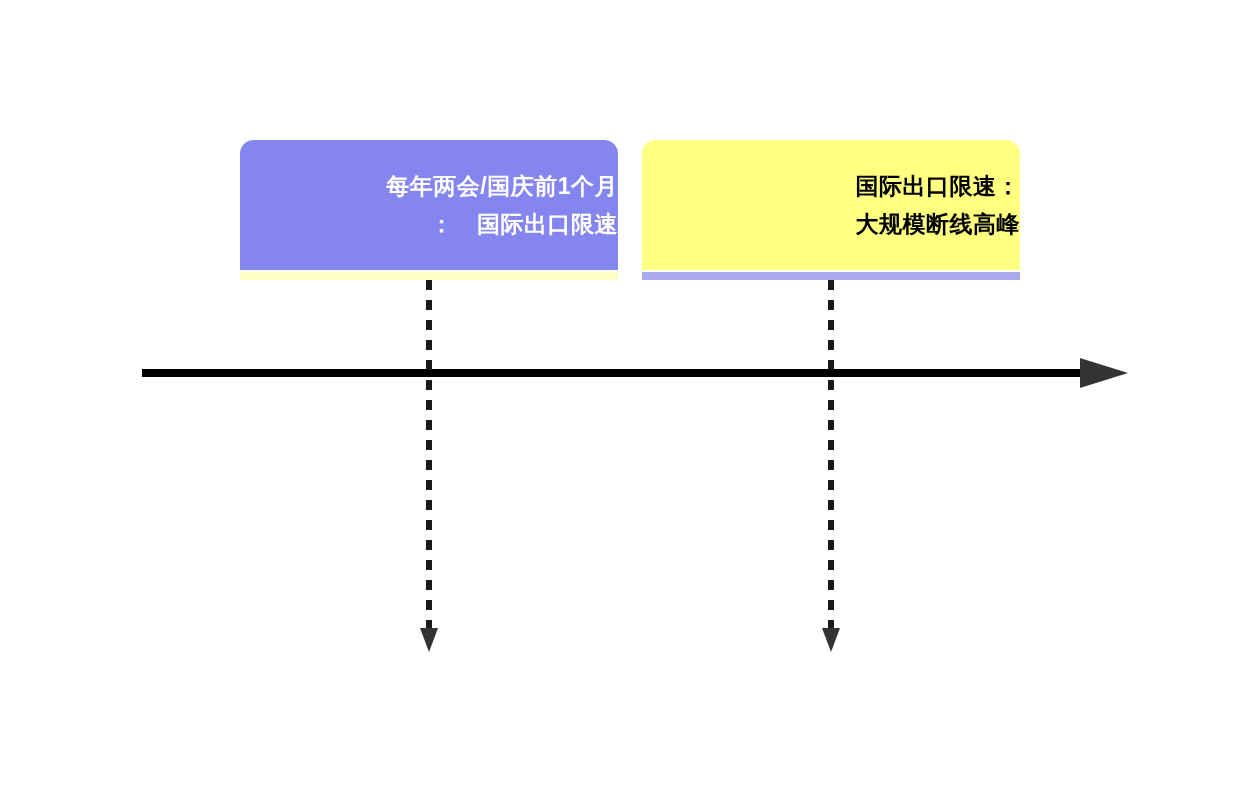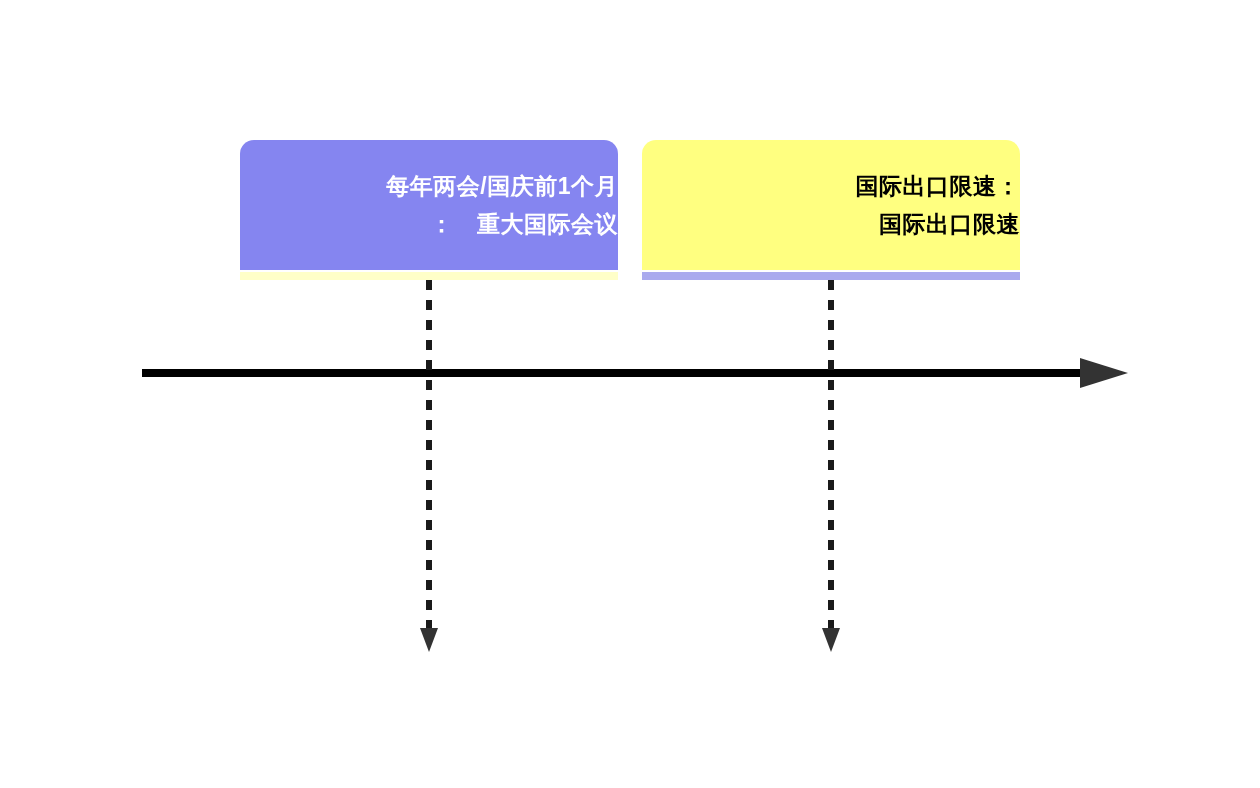--- a/index.html
+++ b/index.html
@@ -100,27 +100,27 @@
   #connector-head-two-sessions { left: 420px; }
   #connector-head-international { left: 822px; }
 </style>
 </head>
 <body>
 
 <div id="canvas">
 
   <div class="event-box" id="box-two-sessions">
     <span>每年两会/国庆前1个月</span>
-    <span>：　重大国际会议</span>
+    <span>：　国际出口限速</span>
   </div>
   <div class="accent-strip" id="accent-two-sessions"></div>
 
   <div class="event-box" id="box-international">
     <span>国际出口限速：</span>
-    <span>国际出口限速</span>
+    <span>大规模断线高峰</span>
   </div>
   <div class="accent-strip" id="accent-international"></div>
 
   <div class="timeline-line"></div>
   <div class="timeline-head"></div>
 
   <div class="connector" id="connector-two-sessions"></div>
   <div class="connector-head" id="connector-head-two-sessions"></div>
 
   <div class="connector" id="connector-international"></div>

